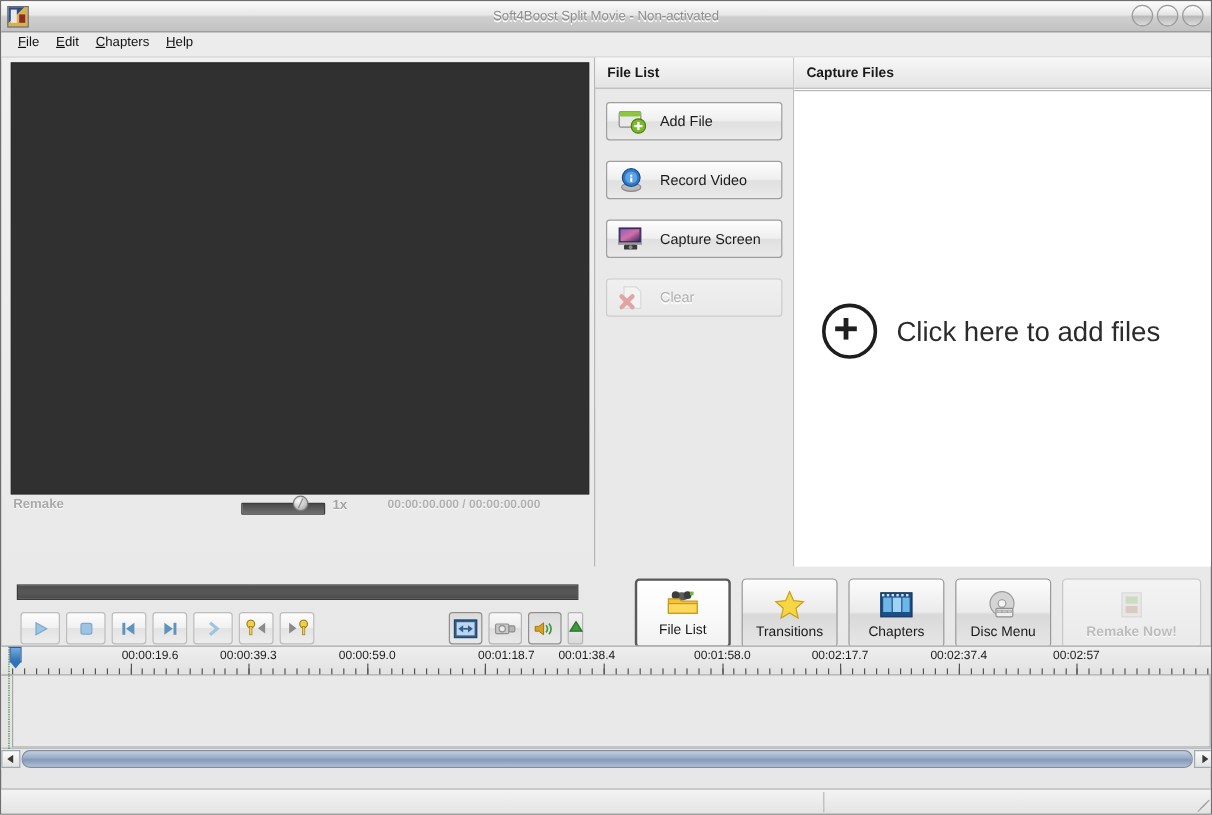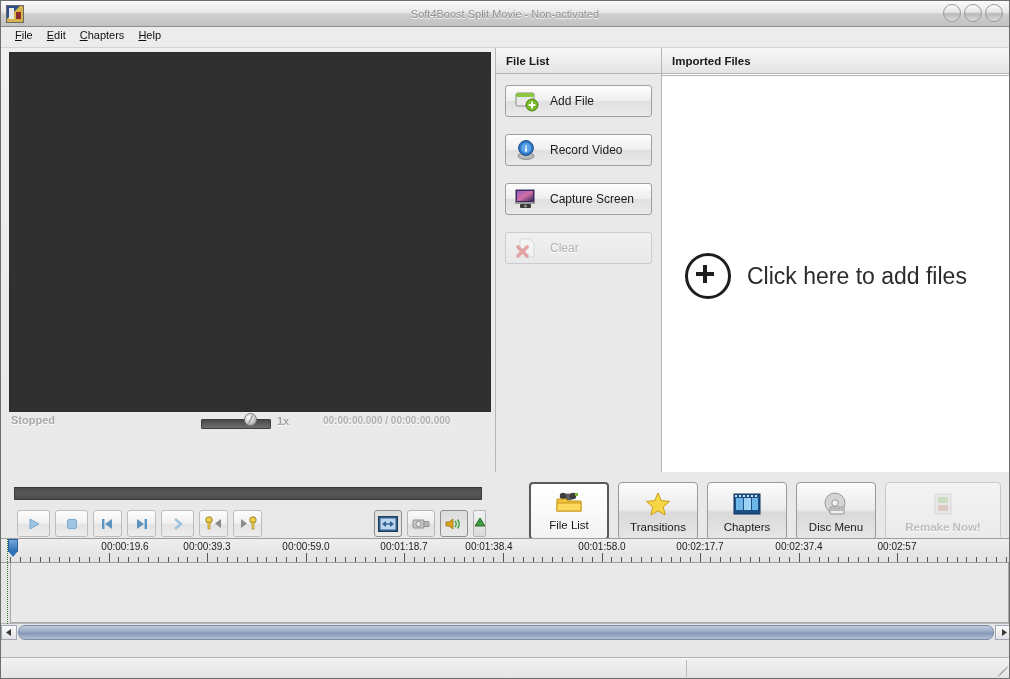--- a/index.html
+++ b/index.html
@@ -414,21 +414,21 @@
     <div class="menuitem"><u>C</u>hapters</div>
     <div class="menuitem"><u>H</u>elp</div>
   </div>
 
   <div class="workarea">
 
     <div class="preview-wrap">
       <div class="preview"></div>
     </div>
 
-    <div class="player-status">Stopped</div>
+    <div class="player-status">Remake</div>
     <div class="speed-slider"></div>
     <div class="speed-knob"></div>
     <div class="speed-label">1x</div>
     <div class="time-display">00:00:00.000 / 00:00:00.000</div>
 
     <div class="seekbar"></div>
 
     <div class="transport">
       <div class="tbtn">
         <svg width="14" height="14" viewBox="0 0 14 14">
@@ -609,21 +609,21 @@
               </g>
             </svg>
           </span>
           <span class="lab">Clear</span>
         </div>
 
       </div>
     </div>
 
     <div class="imported-panel">
-      <div class="panel-header">Imported Files</div>
+      <div class="panel-header">Capture Files</div>
       <div class="imported-body">
         <div class="drop-hint">
           <div class="plus-circle"></div>
           <div class="drop-text">
             <div class="l1">Click here to add files</div>
           </div>
         </div>
       </div>
     </div>
 
@@ -828,21 +828,21 @@
         <div class="rtick" style="left: 985px;"></div>
         <div class="rtick" style="left: 995px;"></div>
         <div class="rtick" style="left: 1005px;"></div>
         <div class="rtick major" style="left: 108px;"></div>
         <div class="rlabel" style="left: 124px;">00:00:19.6</div>
         <div class="rtick major" style="left: 206px;"></div>
         <div class="rlabel" style="left: 206px;">00:00:39.3</div>
         <div class="rtick major" style="left: 305px;"></div>
         <div class="rlabel" style="left: 305px;">00:00:59.0</div>
         <div class="rtick major" style="left: 403px;"></div>
-        <div class="rlabel" style="left: 403px;">00:01:18.7</div>
+        <div class="rlabel" style="left: 421px;">00:01:18.7</div>
         <div class="rtick major" style="left: 502px;"></div>
         <div class="rlabel" style="left: 488px;">00:01:38.4</div>
         <div class="rtick major" style="left: 601px;"></div>
         <div class="rlabel" style="left: 601px;">00:01:58.0</div>
         <div class="rtick major" style="left: 699px;"></div>
         <div class="rlabel" style="left: 699px;">00:02:17.7</div>
         <div class="rtick major" style="left: 798px;"></div>
         <div class="rlabel" style="left: 798px;">00:02:37.4</div>
         <div class="rtick major" style="left: 896px;"></div>
         <div class="rlabel" style="left: 896px;">00:02:57</div>

